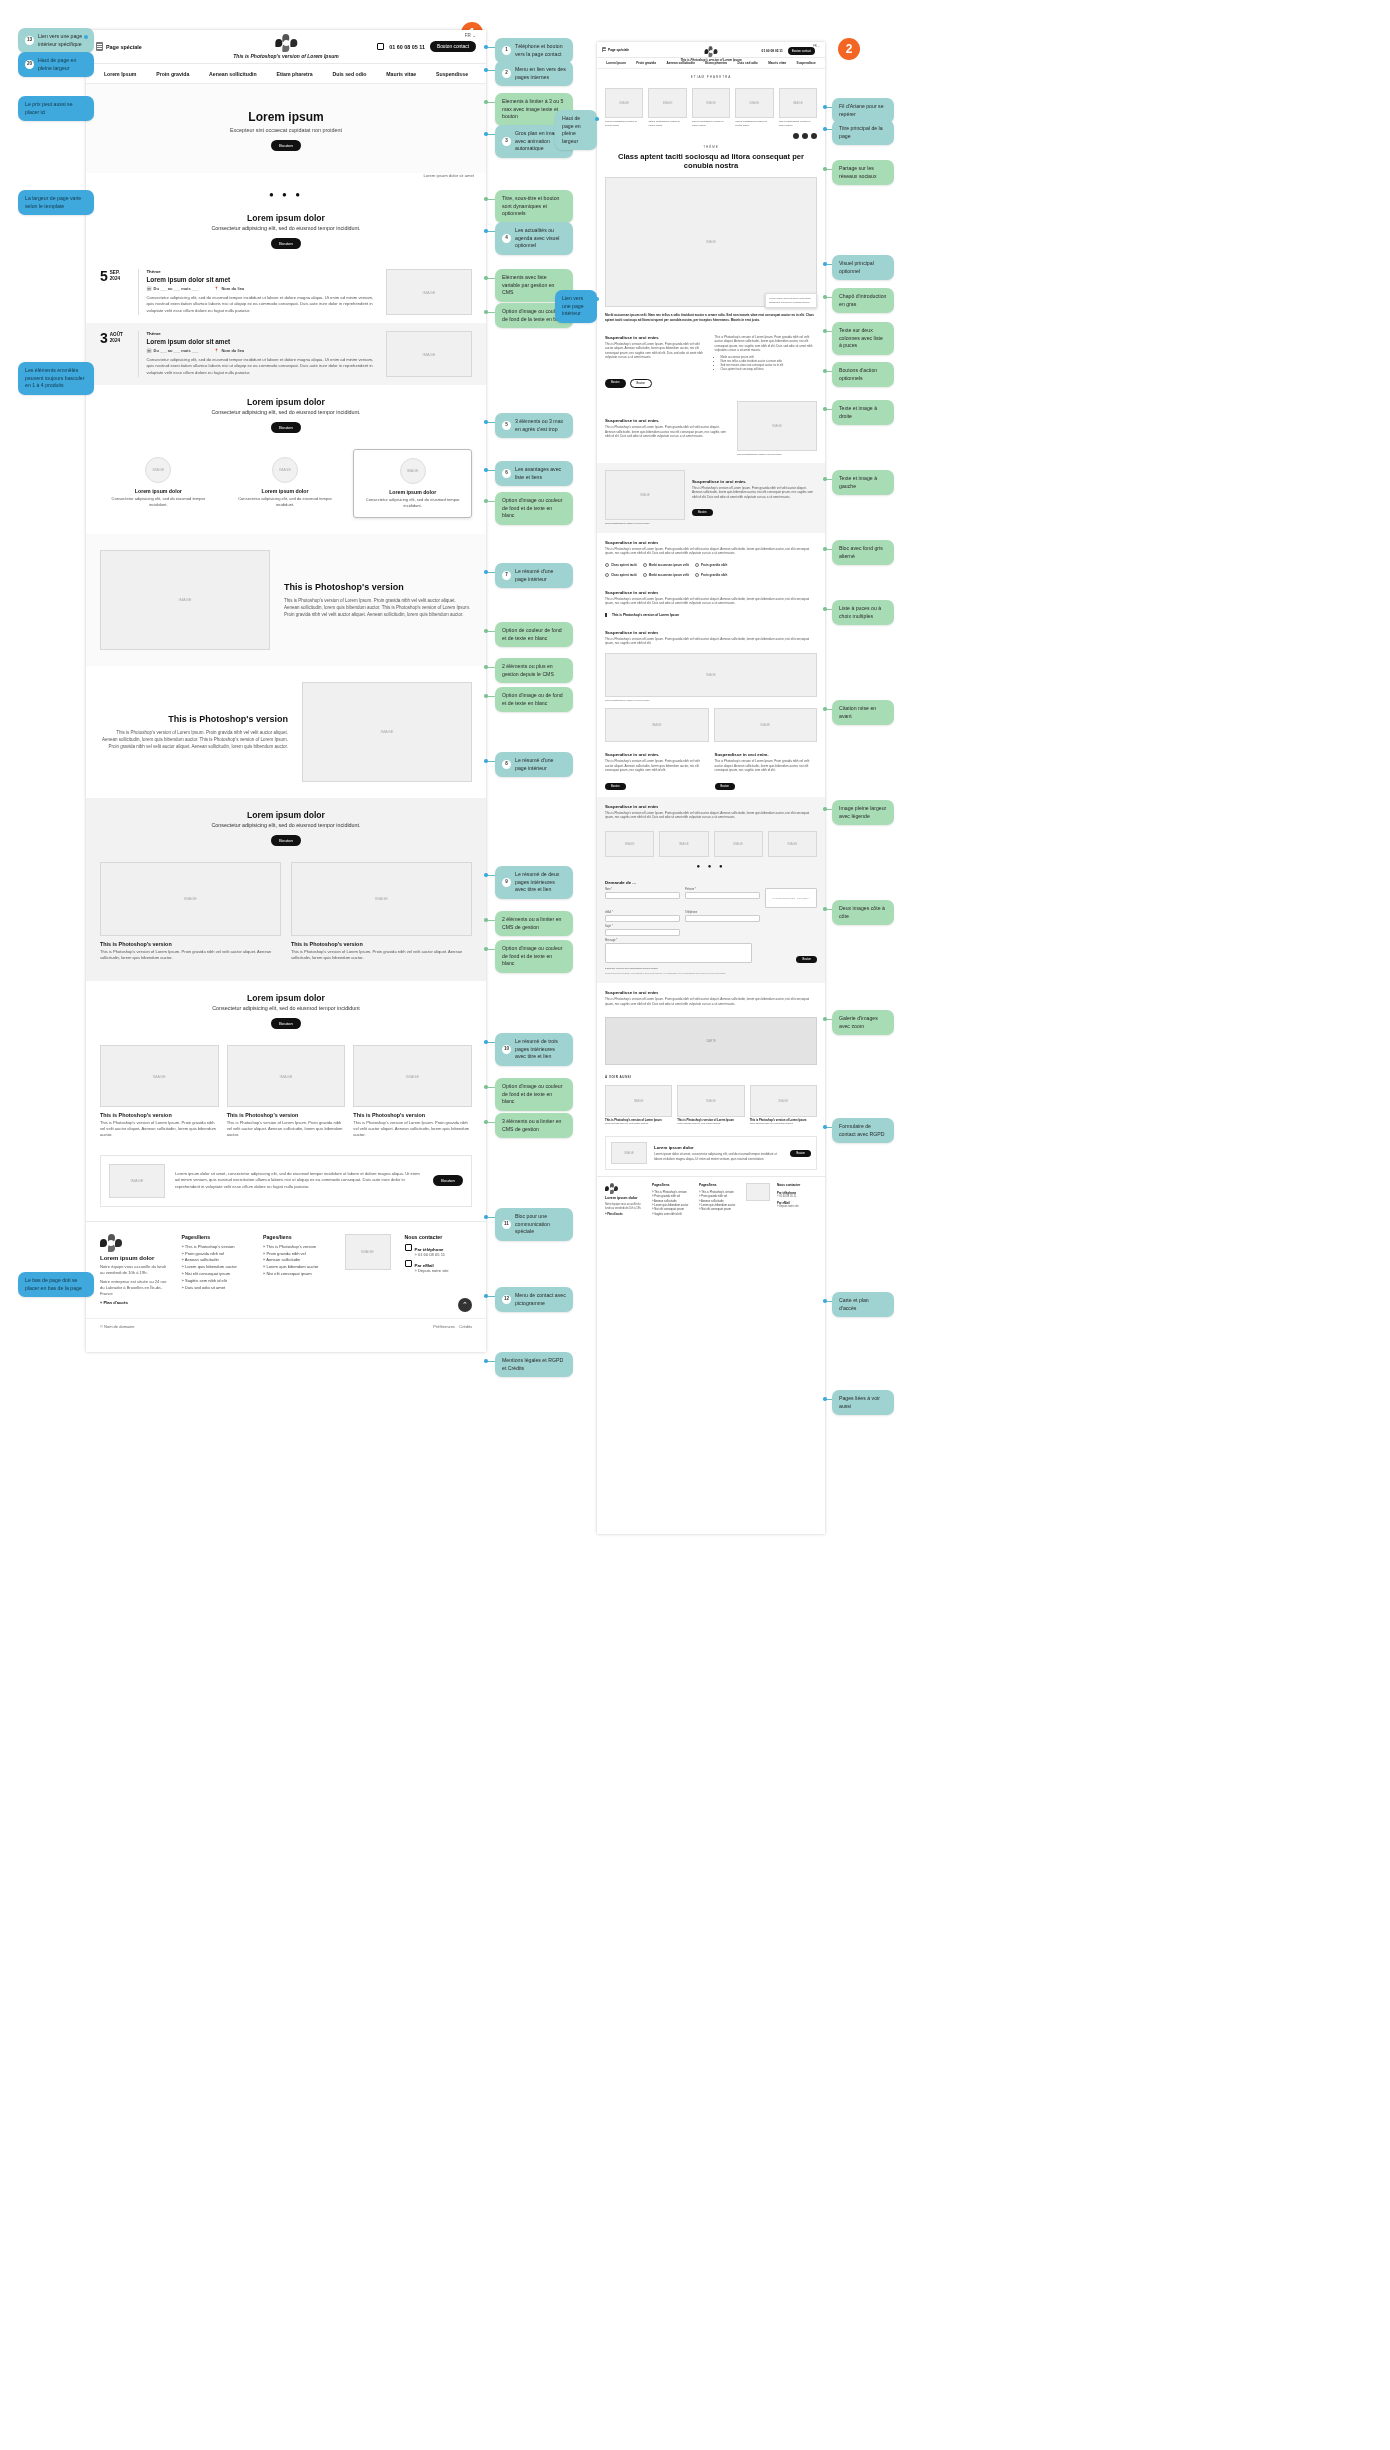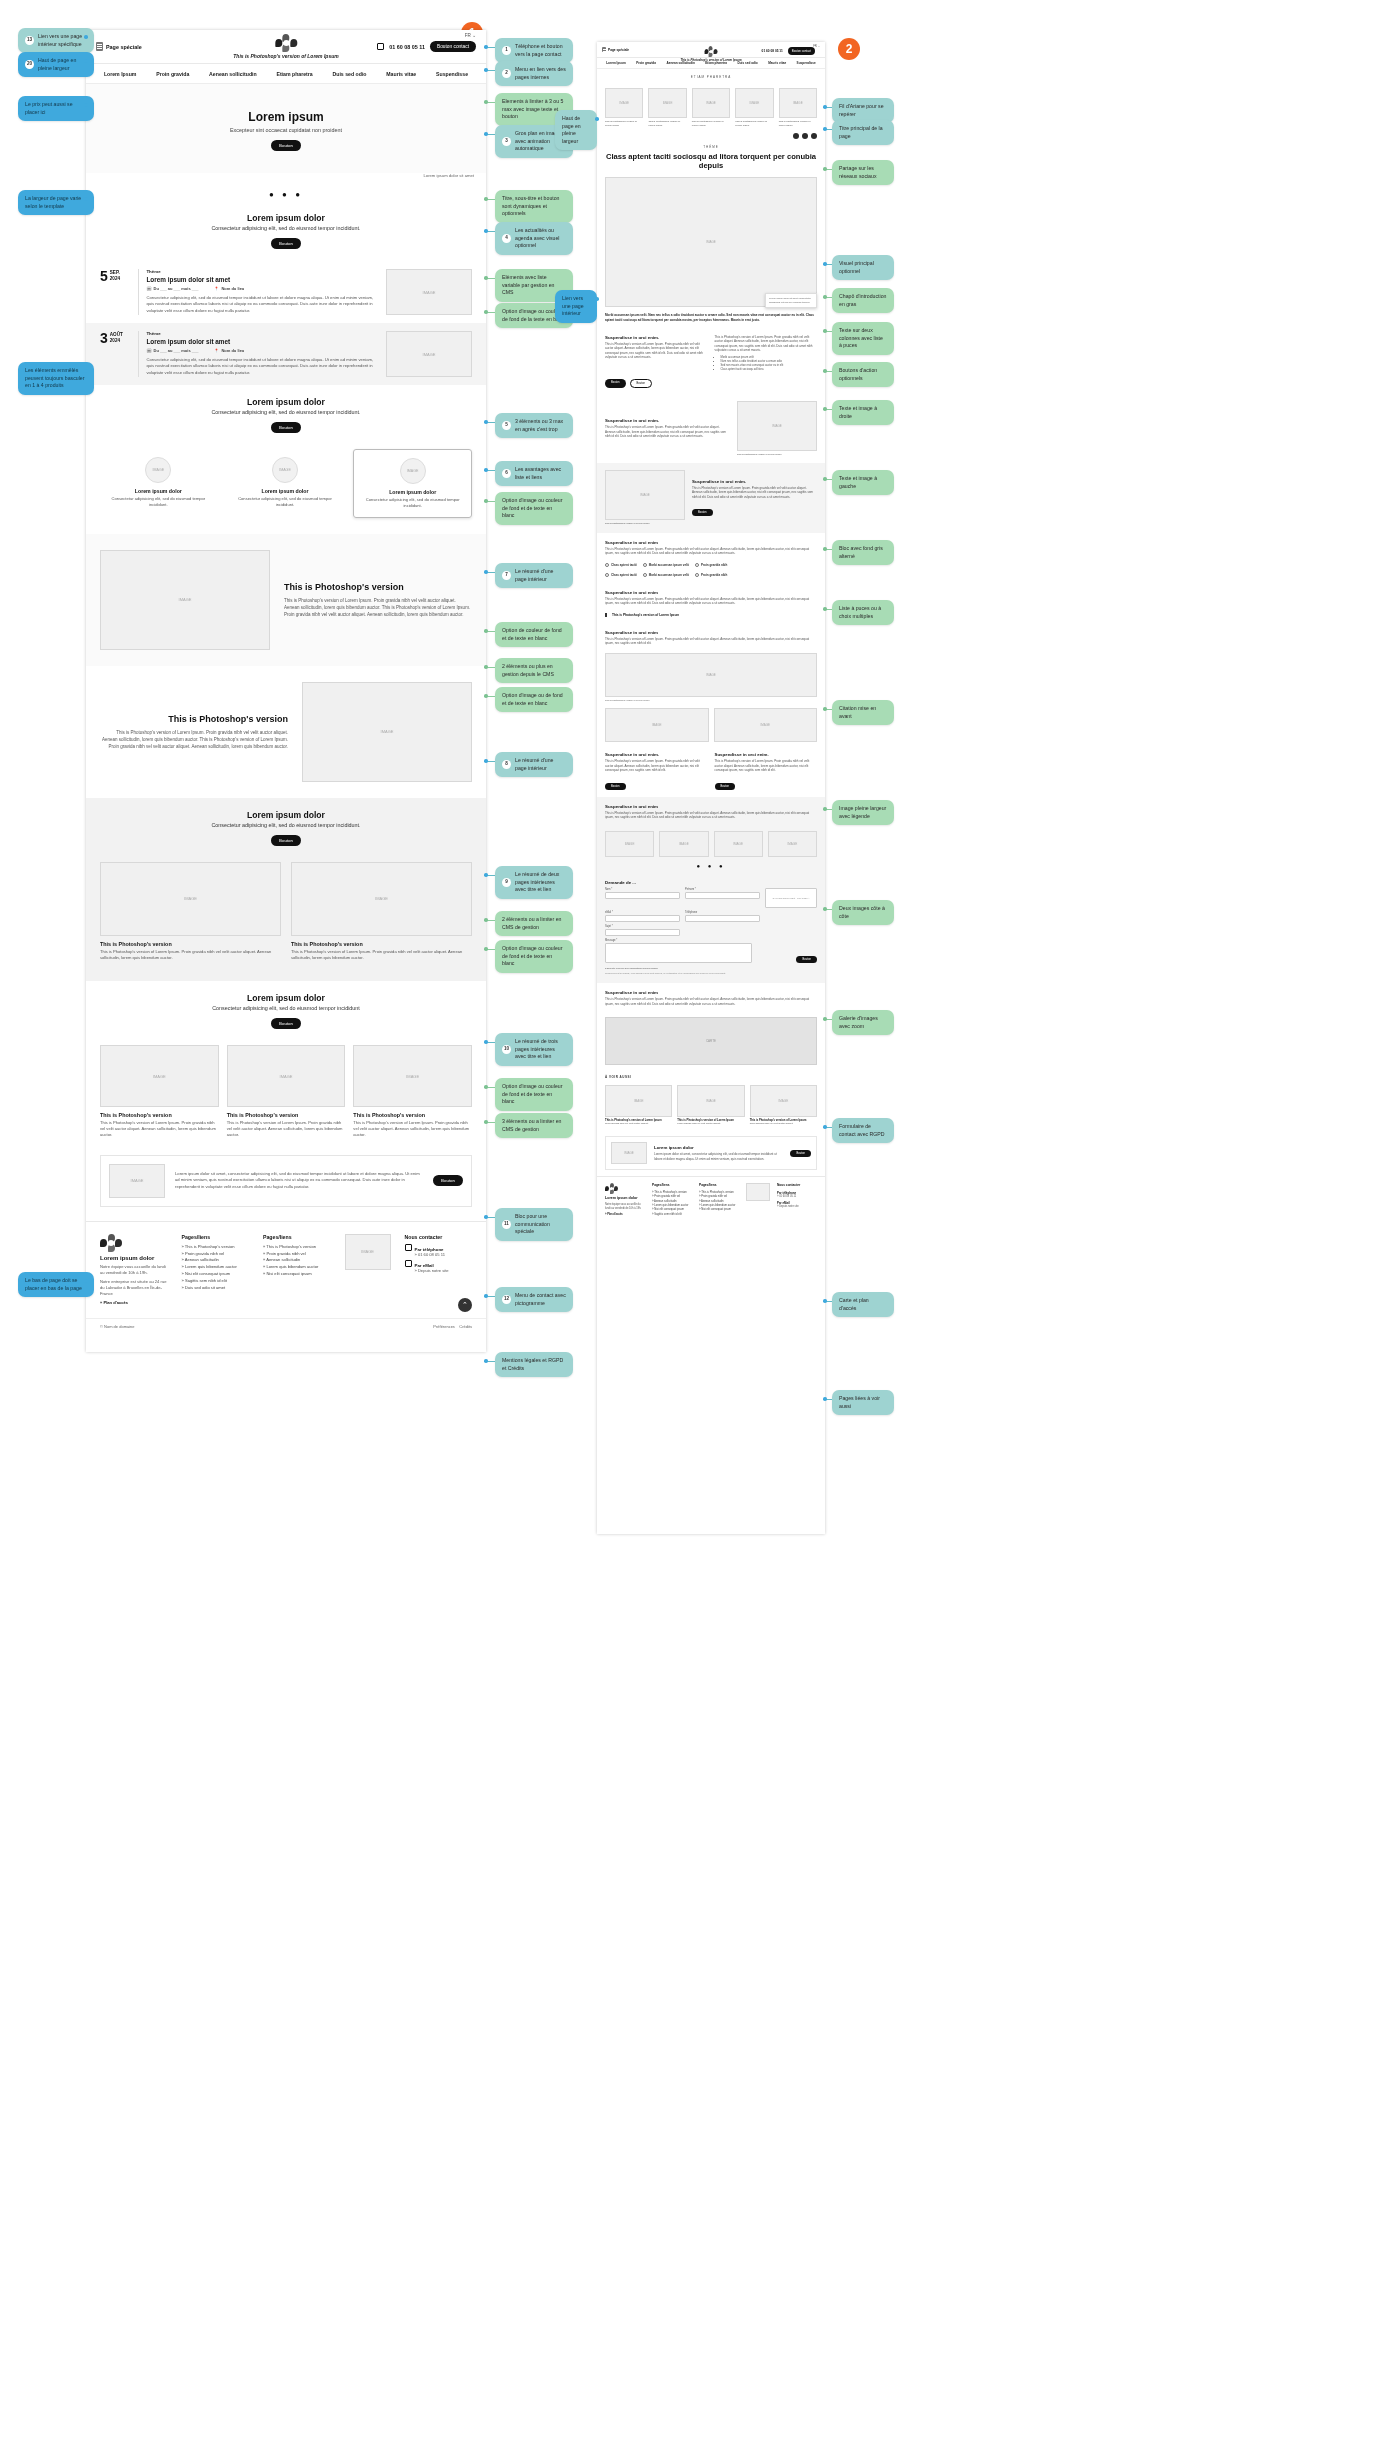--- a/index.html
+++ b/index.html
@@ -559,21 +559,21 @@
     </div>
 
     <div class="socials">
       <i></i>
       <i></i>
       <i></i>
     </div>
 
     <div class="sect sect-c" style="padding-top:2px;">
       <div class="kicker">THÈME</div>
-      <h2>Class aptent taciti sociosqu ad litora torquent per conubia depuis</h2>
+      <h2>Class aptent taciti sociosqu ad litora consequat per conubia nostra</h2>
     </div>
     <div class="imgph bigimg" style="position:relative;">IMAGE</div>
 
     <div style="padding:6px 8px; position:relative;">
       <p style="font-weight:bold;color:#222;font-size:3.1px;">Morbi accumsan ipsum velit. Nam nec tellus a odio tincidunt auctor a ornare odio. Sed non mauris vitae erat consequat auctor eu in elit. Class aptent taciti sociosqu ad litora torquent per conubia nostra, per inceptos himenaeos. Mauris in erat justo.</p>
       <div class="tooltipbox" style="top:-14px;">Lorem ipsum dolor sit amet consectetur adipisicing elit sed do eiusmod tempor.</div>
     </div>
 
     <div class="twocol">
       <div>

